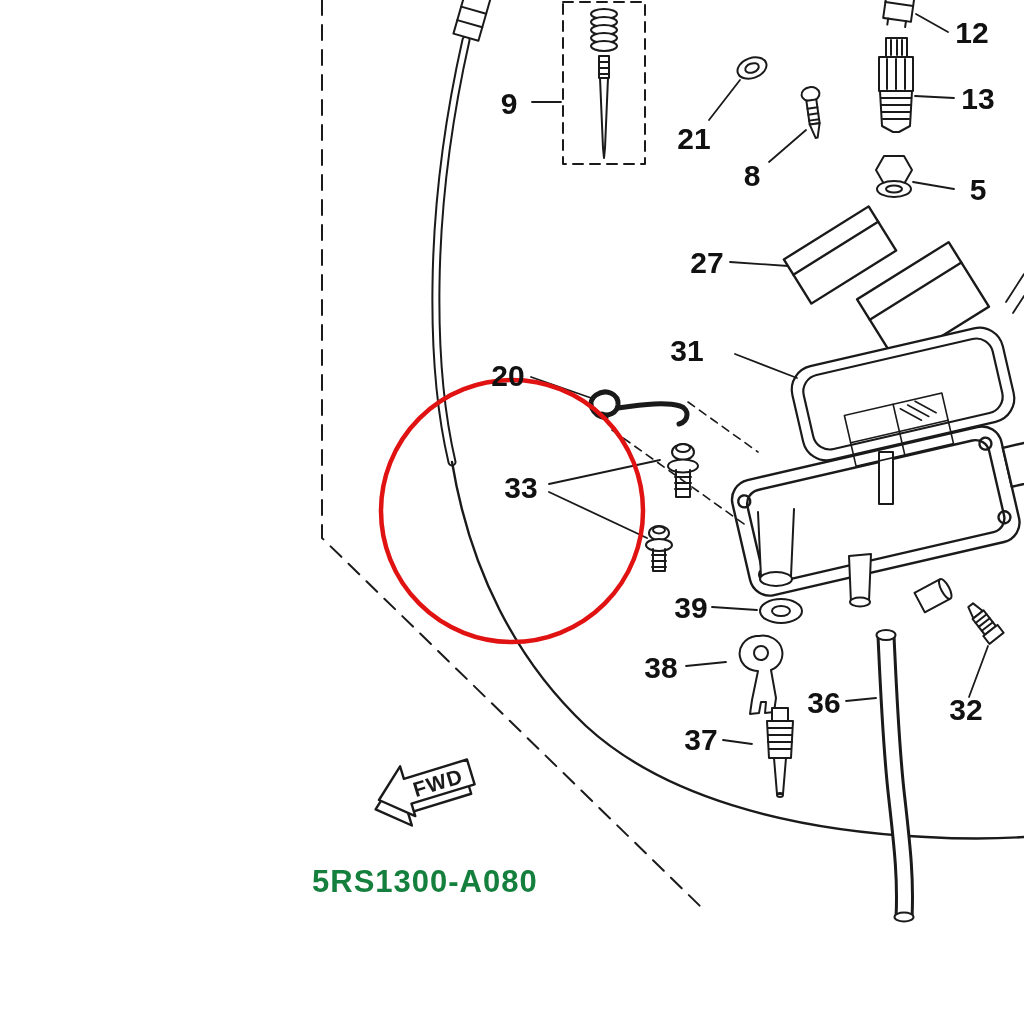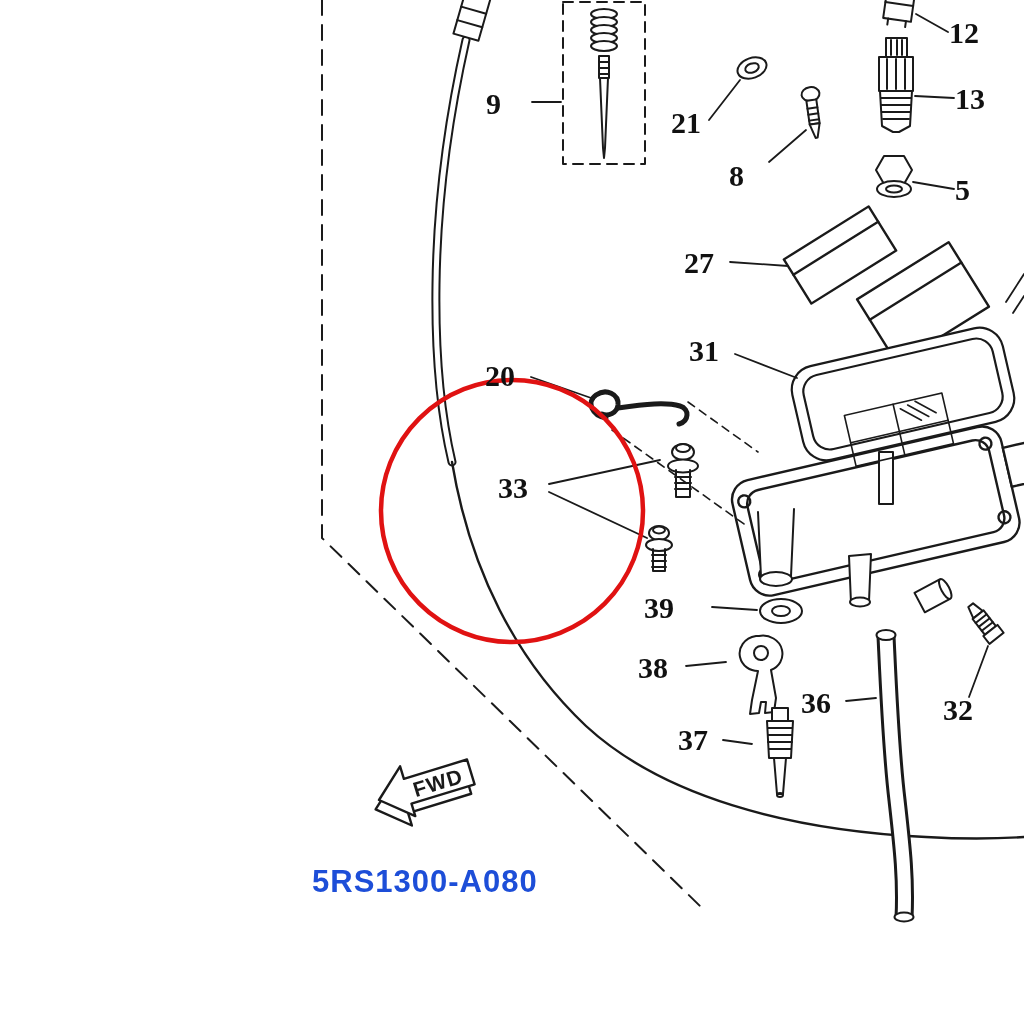--- a/index.html
+++ b/index.html
@@ -8,36 +8,36 @@
     width: 1024px;
     height: 1024px;
     background: #ffffff;
     overflow: hidden;
     font-family: "Liberation Sans", sans-serif;
   }
   .stage svg { position: absolute; left: 0; top: 0; }
   .part-label {
     position: absolute;
     width: 46px;
+    text-align: center;
     font-size: 30px;
     font-weight: bold;
     line-height: 1;
     color: #111111;
     cursor: pointer;
     user-select: none;
-    font-family: Liberation Serif, serif;
   }
   .diagram-code {
     position: absolute;
     left: 312px;
     top: 864px;
     font-size: 31px;
     font-weight: bold;
     letter-spacing: 1px;
-    color: #1d4ed8;
+    color: #15803d;
   }
 </style>
 </head>
 <body>
 
 <div class="stage">
 
 <svg width="1024" height="1024" viewBox="0 0 1024 1024">
   <g fill="none" stroke="#1a1a1a" stroke-width="2" stroke-linecap="round" stroke-linejoin="round">
 
@@ -263,26 +263,26 @@
     </g>
 
   </g>
 </svg>
 
 <div class="part-label" style="left:949px; top:18px">12</div>
 <div class="part-label" style="left:955px; top:84px">13</div>
 <div class="part-label" style="left:955px; top:175px">5</div>
 <div class="part-label" style="left:729px; top:161px">8</div>
 <div class="part-label" style="left:486px; top:89px">9</div>
-<div class="part-label" style="left:671px; top:108px">21</div>
+<div class="part-label" style="left:671px; top:124px">21</div>
 <div class="part-label" style="left:684px; top:248px">27</div>
-<div class="part-label" style="left:689px; top:336px">31</div>
+<div class="part-label" style="left:664px; top:336px">31</div>
 <div class="part-label" style="left:943px; top:695px">32</div>
 <div class="part-label" style="left:498px; top:473px">33</div>
 <div class="part-label" style="left:801px; top:688px">36</div>
 <div class="part-label" style="left:678px; top:725px">37</div>
 <div class="part-label" style="left:638px; top:653px">38</div>
-<div class="part-label" style="left:644px; top:593px">39</div>
+<div class="part-label" style="left:668px; top:593px">39</div>
 <div class="part-label" style="left:485px; top:361px">20</div>
 
 <div class="diagram-code">5RS1300-A080</div>
 
 </div>
 
 </body></html>

